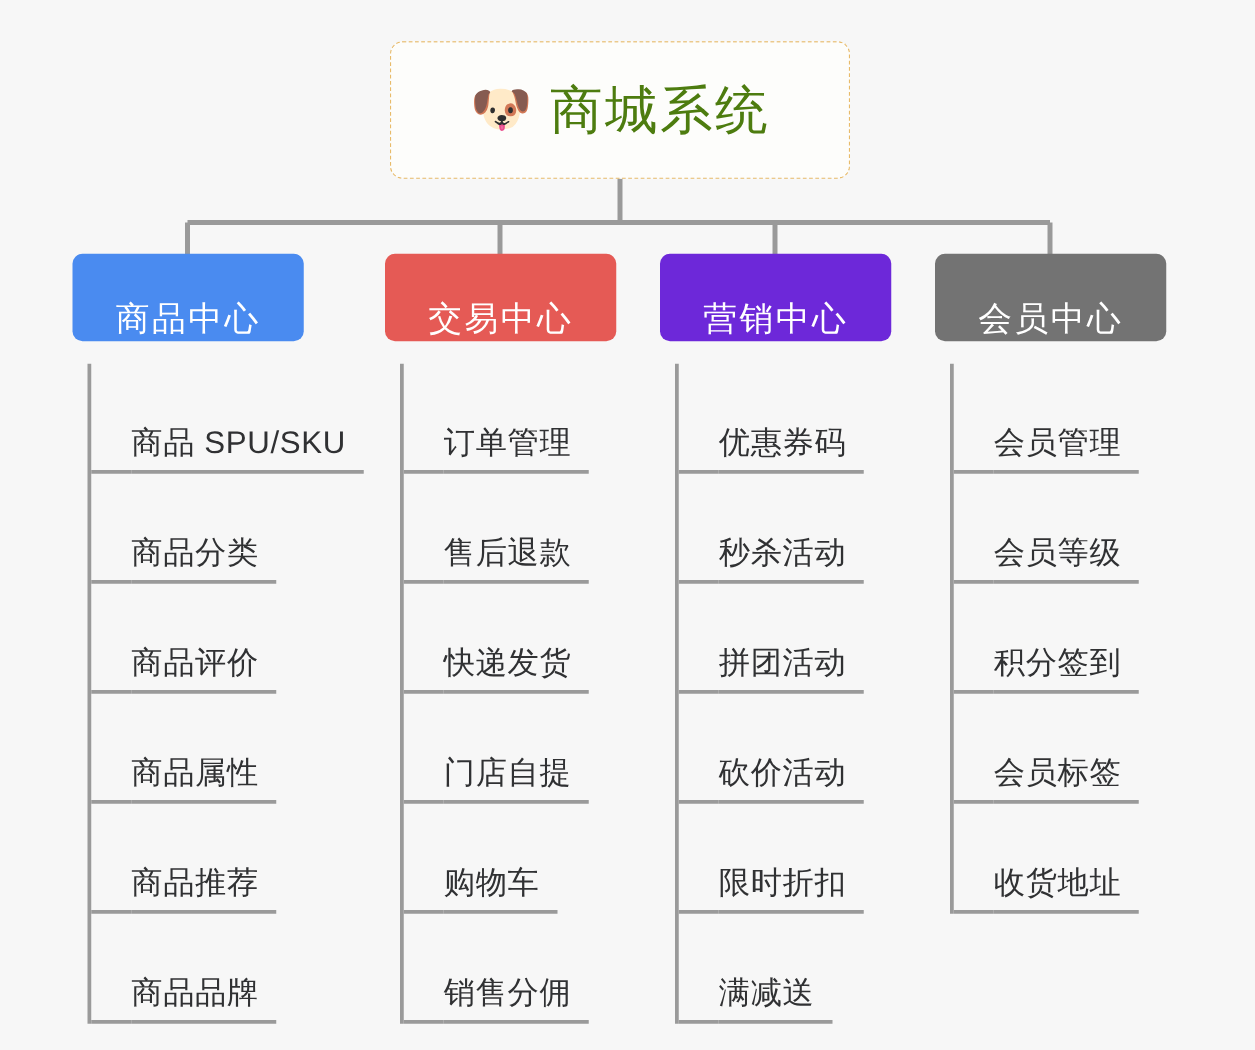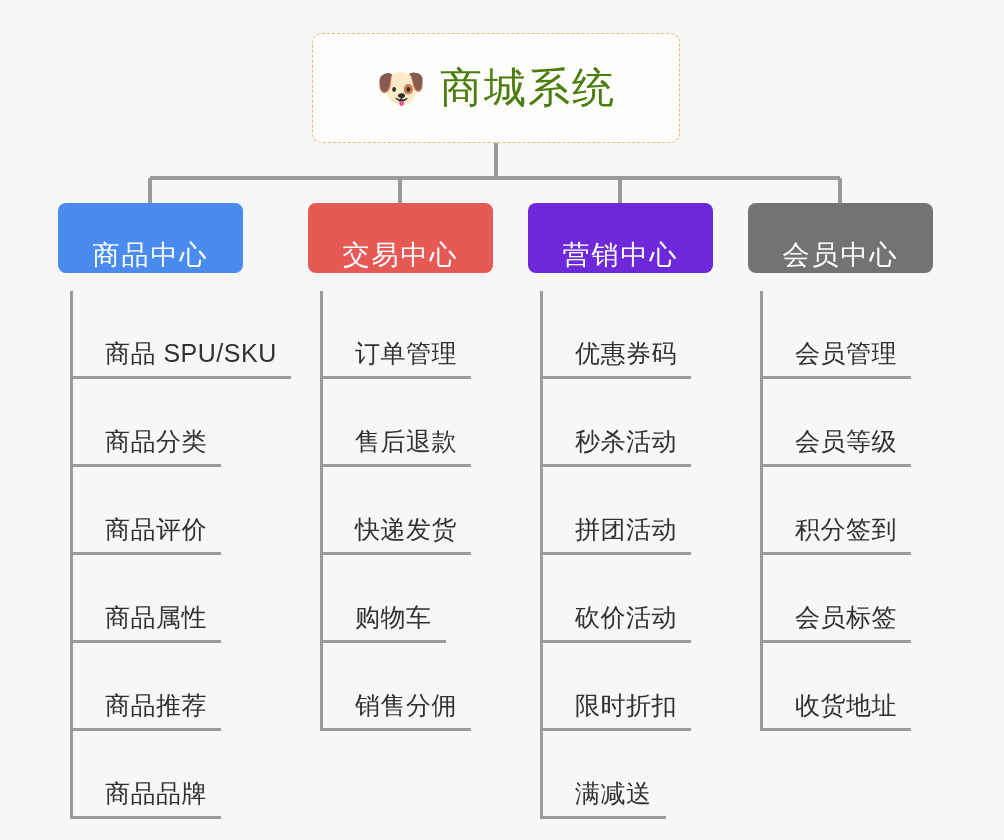--- a/index.html
+++ b/index.html
@@ -174,20 +174,23 @@
           <div class="leaf-item">
             <span class="leaf-label">订单管理</span>
           </div>
           <div class="leaf-item">
             <span class="leaf-label">售后退款</span>
           </div>
           <div class="leaf-item">
             <span class="leaf-label">快递发货</span>
           </div>
           <div class="leaf-item">
+            <span class="leaf-label">门店自提</span>
+          </div>
+          <div class="leaf-item">
             <span class="leaf-label">购物车</span>
           </div>
           <div class="leaf-item">
             <span class="leaf-label">销售分佣</span>
           </div>
         </div>
       </div>
       <div class="column" style="left: 528px;">
         <div class="cat-badge" style="background: #6d28d9;">
           <span>营销中心</span>

